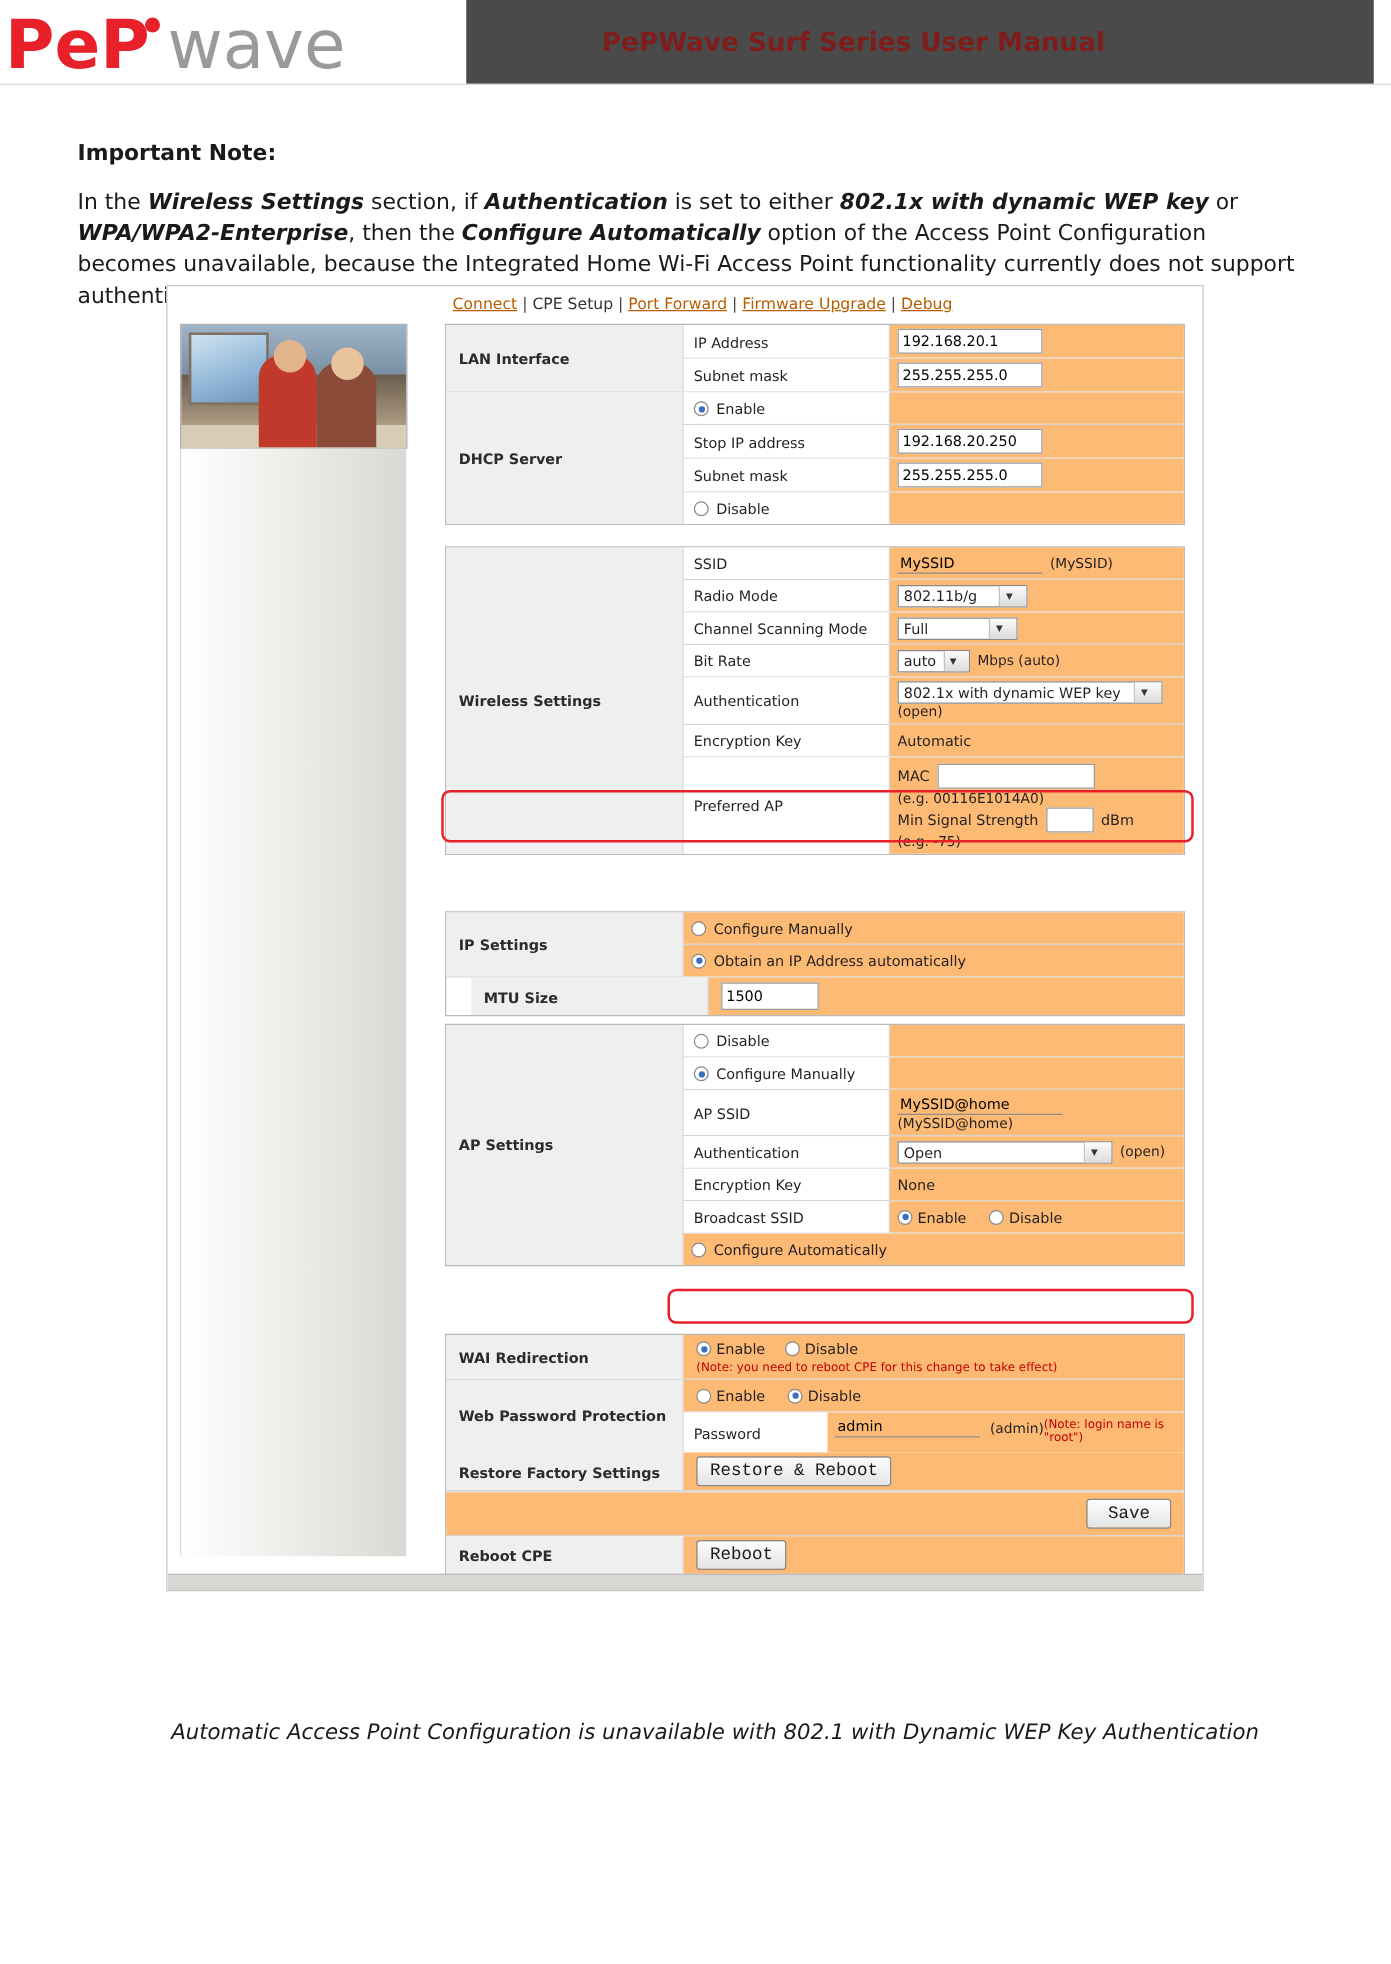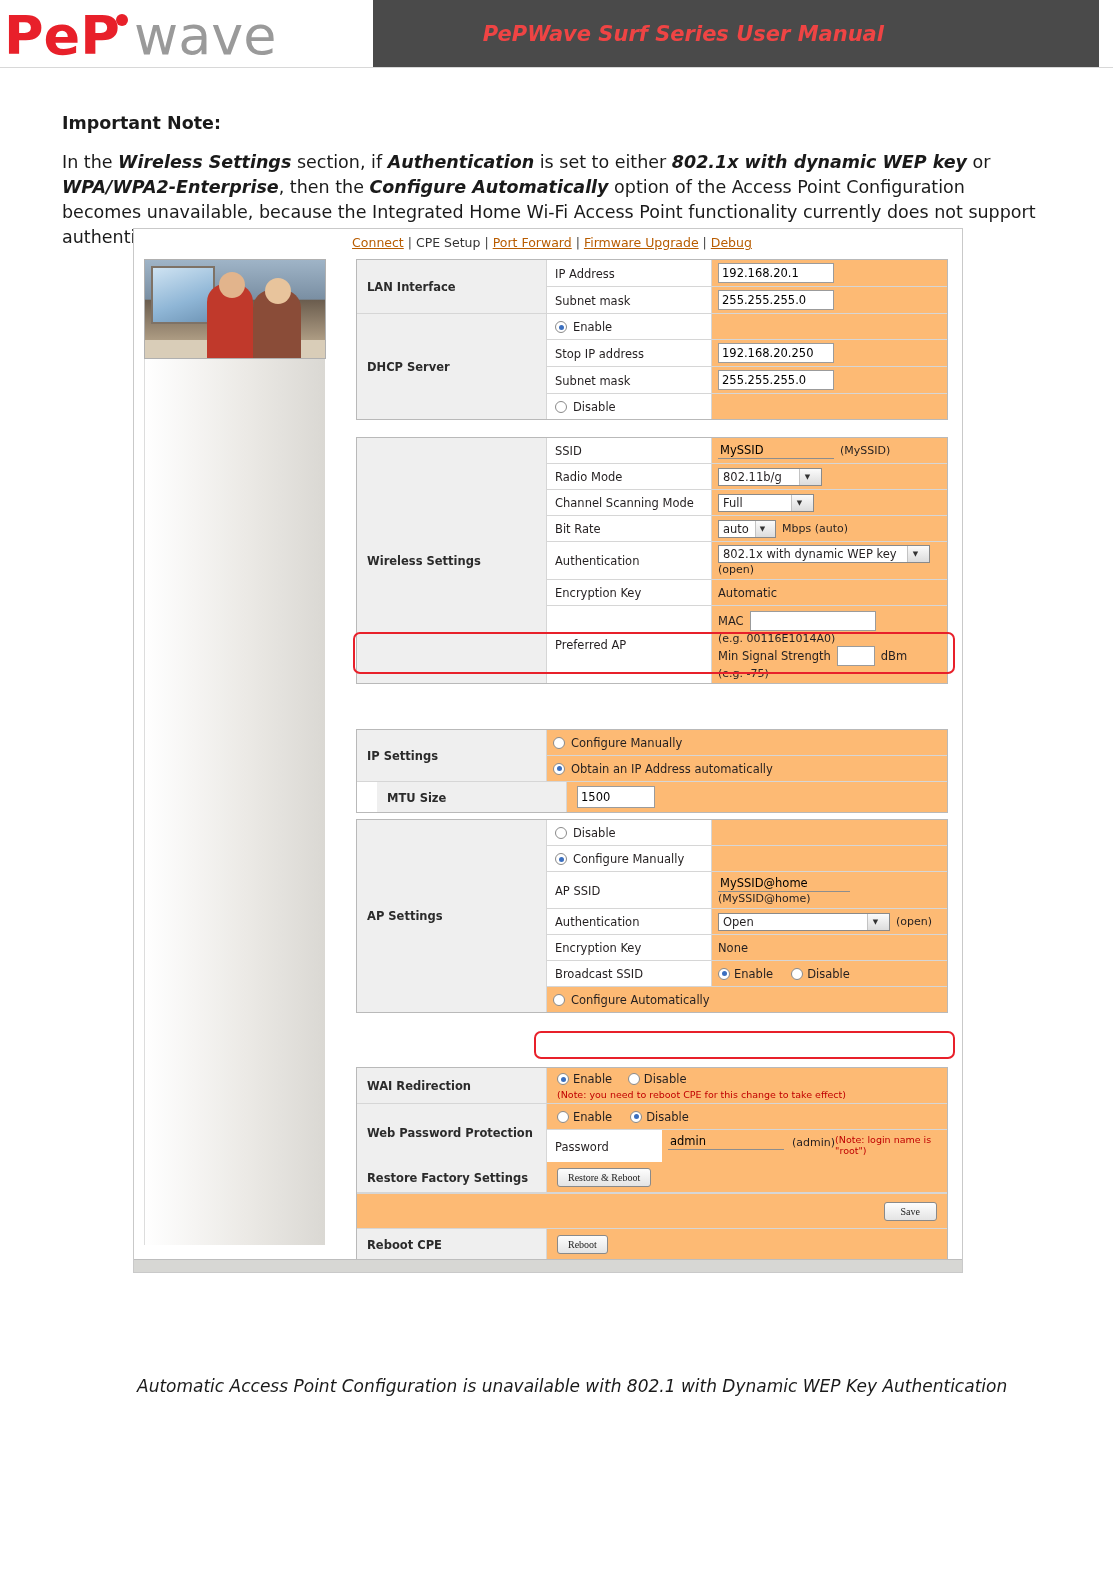--- a/index.html
+++ b/index.html
@@ -27,27 +27,26 @@
     left: 373px;
     top: 0;
     width: 726px;
     height: 67px;
     background: #4a4a4a;
   }
   .header-title {
     position: absolute;
     right: 18px;
     top: 22px;
-    color: #ef4444;
+    color: #7f1d1d;
     font-weight: bold;
     font-size: 21px;
     font-family: "DejaVu Sans", sans-serif;
     letter-spacing: 0px;
     white-space: nowrap;
-    font-style: italic;
   }
   .header-rule {
     position: absolute;
     left: 0;
     top: 67px;
     width: 1113px;
     height: 1px;
     background: #d8d8d8;
   }
   .logo {
@@ -116,21 +115,21 @@
     position: absolute;
     left: 0;
     bottom: 0;
     width: 828px;
     height: 12px;
     background: #d7d7d4;
     border-top: 1px solid #bdbdbd;
   }
   .navbar {
     position: absolute;
-    left: 4px; top: 6px;
+    left: 14px; top: 6px;
     width: 828px;
     text-align: center;
     font-size: 12.5px;
     color: #333;
   }
   .navbar a {
     color: #b85c00;
     text-decoration: underline;
   }
   .navbar .sep { color:#444; }
@@ -304,22 +303,22 @@
     border-radius: 50%;
     background: #3b6fbf;
   }
   .inline { display: inline-flex; align-items: center; gap: 4px; margin-right: 12px; }
   .hint { color: #231f20; font-size: 11px; }
   .note-red { color: #c00000; font-size: 9.5px; }
   .btn {
     border: 1px solid #8a8a8a;
     background: linear-gradient(180deg,#fdfdfd,#e4e4e4);
     border-radius: 3px;
-    font-size: 10px;
-    font-family: Liberation Serif, serif;
+    font-size: 14px;
+    font-family: Liberation Mono, monospace;
     padding: 3px 10px;
     color: #1a1a1a;
   }
   .highlight-box {
     position: absolute;
     border: 2px solid #e8202a;
     border-radius: 7px;
     pointer-events: none;
   }
 </style>

